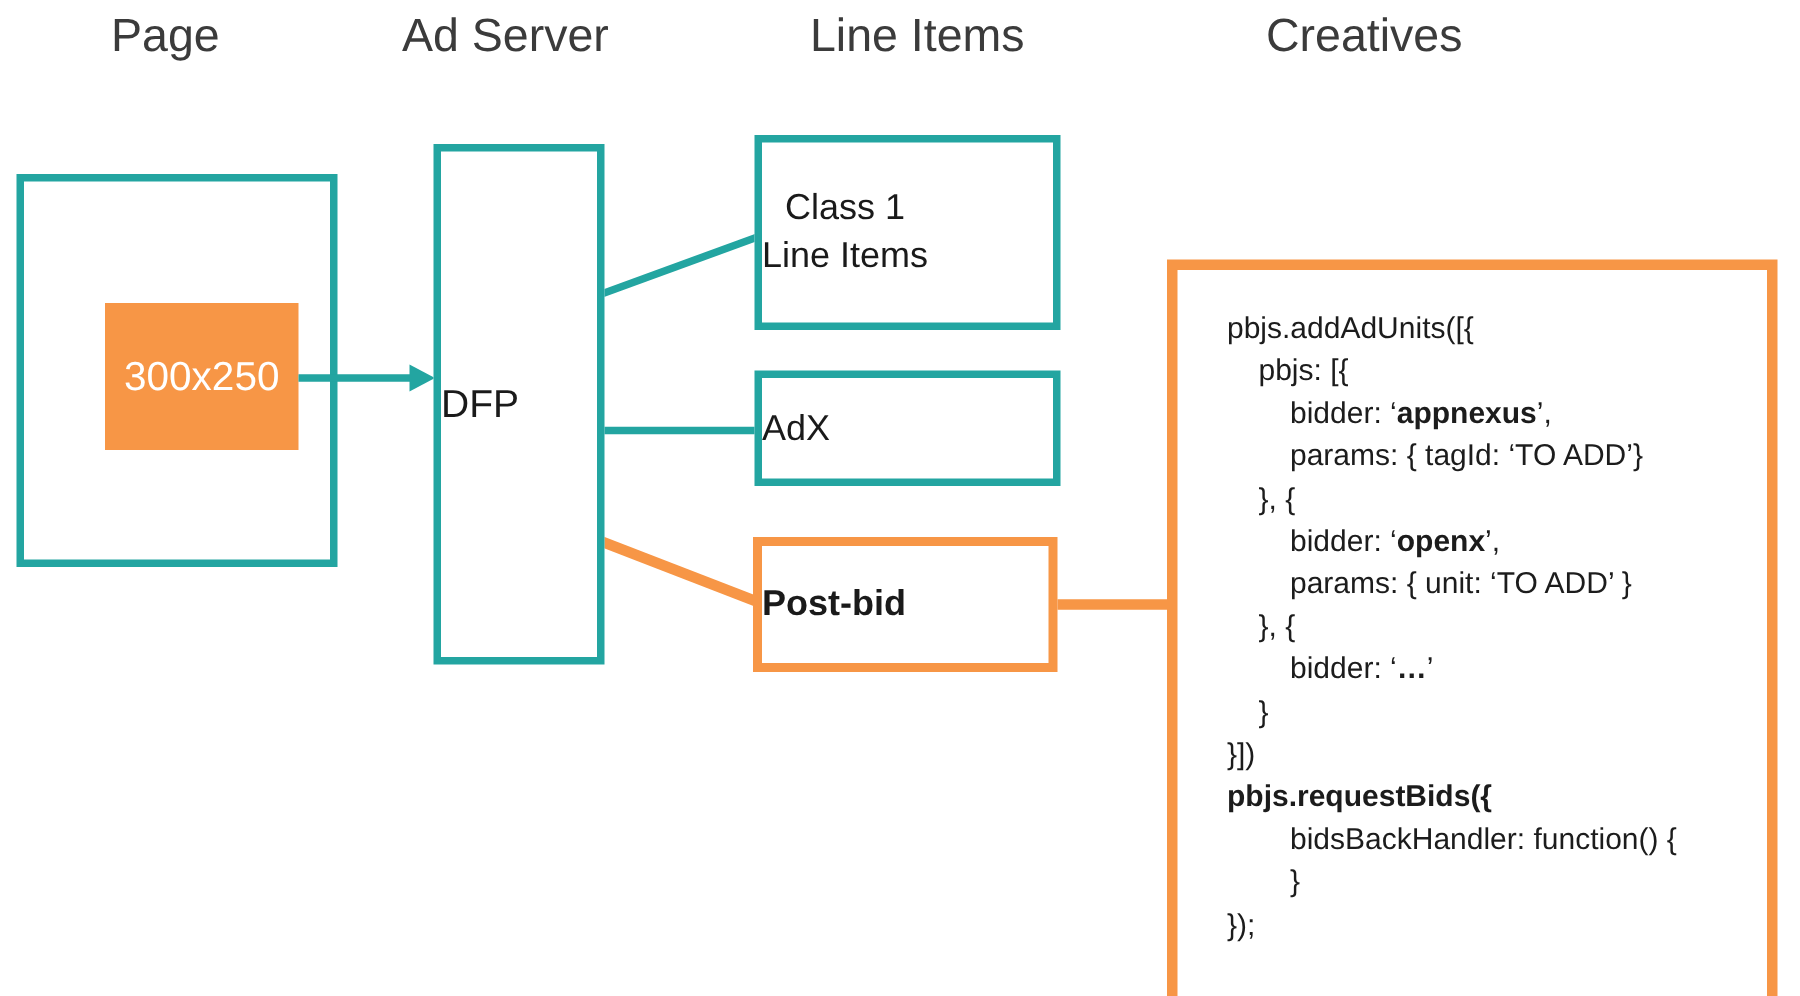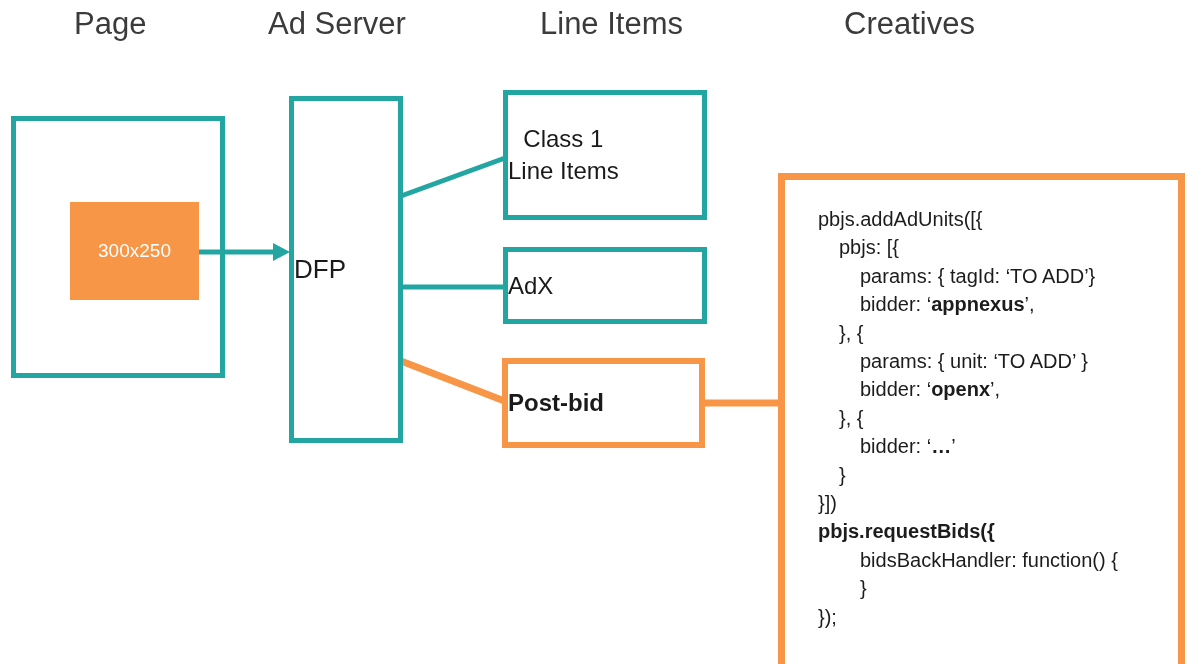--- a/index.html
+++ b/index.html
@@ -46,21 +46,21 @@
   }
   .teal-border   { border: 5px solid var(--teal); }
   .orange-border { border: 6px solid var(--orange); }
 
   .page-box   { left: 11px;  top: 116px; width: 214px; height: 262px; }
   .ad-slot {
     position: absolute;
     left: 70px; top: 202px; width: 129px; height: 98px;
     background: var(--orange);
     color: var(--ad-slot-text);
-    font-size: 19px;
+    font-size: 27px;
     display: flex; align-items: center; justify-content: center;
   }
   .dfp-box    { left: 289px; top: 96px;  width: 114px; height: 347px; font-size: 26px; }
   .class1-box { left: 503px; top: 90px;  width: 204px; height: 130px; font-size: 24px; line-height: 32px; }
   .adx-box    { left: 503px; top: 247px; width: 204px; height: 77px;  font-size: 24px; }
   .postbid-box{ left: 502px; top: 358px; width: 203px; height: 90px;  font-size: 24px; font-weight: 700; }
 
   .code-box {
     position: absolute;
     left: 778px; top: 153px; width: 407px; height: 498px;
@@ -128,25 +128,25 @@
   </div>
 
   <div class="box teal-border adx-box">
     <span>AdX</span>
   </div>
 
   <div class="code-box">
     <div>
         <div class="code-line" style="padding-left: 0px;"><span>pbjs.addAdUnits([{</span></div>
         <div class="code-line" style="padding-left: 21px;"><span>pbjs: [{</span></div>
+        <div class="code-line" style="padding-left: 42px;"><span>bidder: ‘</span><span class="bold">appnexus</span><span>’,</span></div>
         <div class="code-line" style="padding-left: 42px;"><span>params: { tagId: ‘TO ADD’}</span></div>
-        <div class="code-line" style="padding-left: 42px;"><span>bidder: ‘</span><span class="bold">appnexus</span><span>’,</span></div>
         <div class="code-line" style="padding-left: 21px;"><span>}, {</span></div>
+        <div class="code-line" style="padding-left: 42px;"><span>bidder: ‘</span><span class="bold">openx</span><span>’,</span></div>
         <div class="code-line" style="padding-left: 42px;"><span>params: { unit: ‘TO ADD’ }</span></div>
-        <div class="code-line" style="padding-left: 42px;"><span>bidder: ‘</span><span class="bold">openx</span><span>’,</span></div>
         <div class="code-line" style="padding-left: 21px;"><span>}, {</span></div>
         <div class="code-line" style="padding-left: 42px;"><span>bidder: ‘</span><span class="bold">…</span><span>’</span></div>
         <div class="code-line" style="padding-left: 21px;"><span>}</span></div>
         <div class="code-line" style="padding-left: 0px;"><span>}])</span></div>
         <div class="code-line" style="padding-left: 0px; font-weight: bold;"><span>pbjs.requestBids({</span></div>
         <div class="code-line" style="padding-left: 42px;"><span>bidsBackHandler: function() {</span></div>
         <div class="code-line" style="padding-left: 42px;"><span>}</span></div>
         <div class="code-line" style="padding-left: 0px;"><span>});</span></div>
       </div>
   </div>

